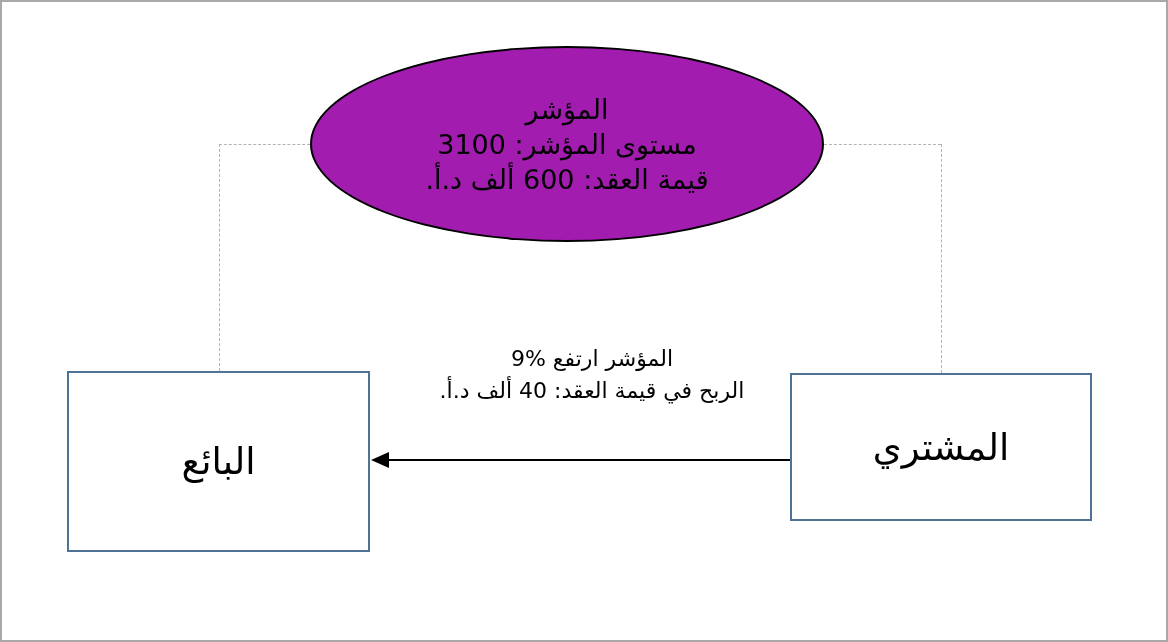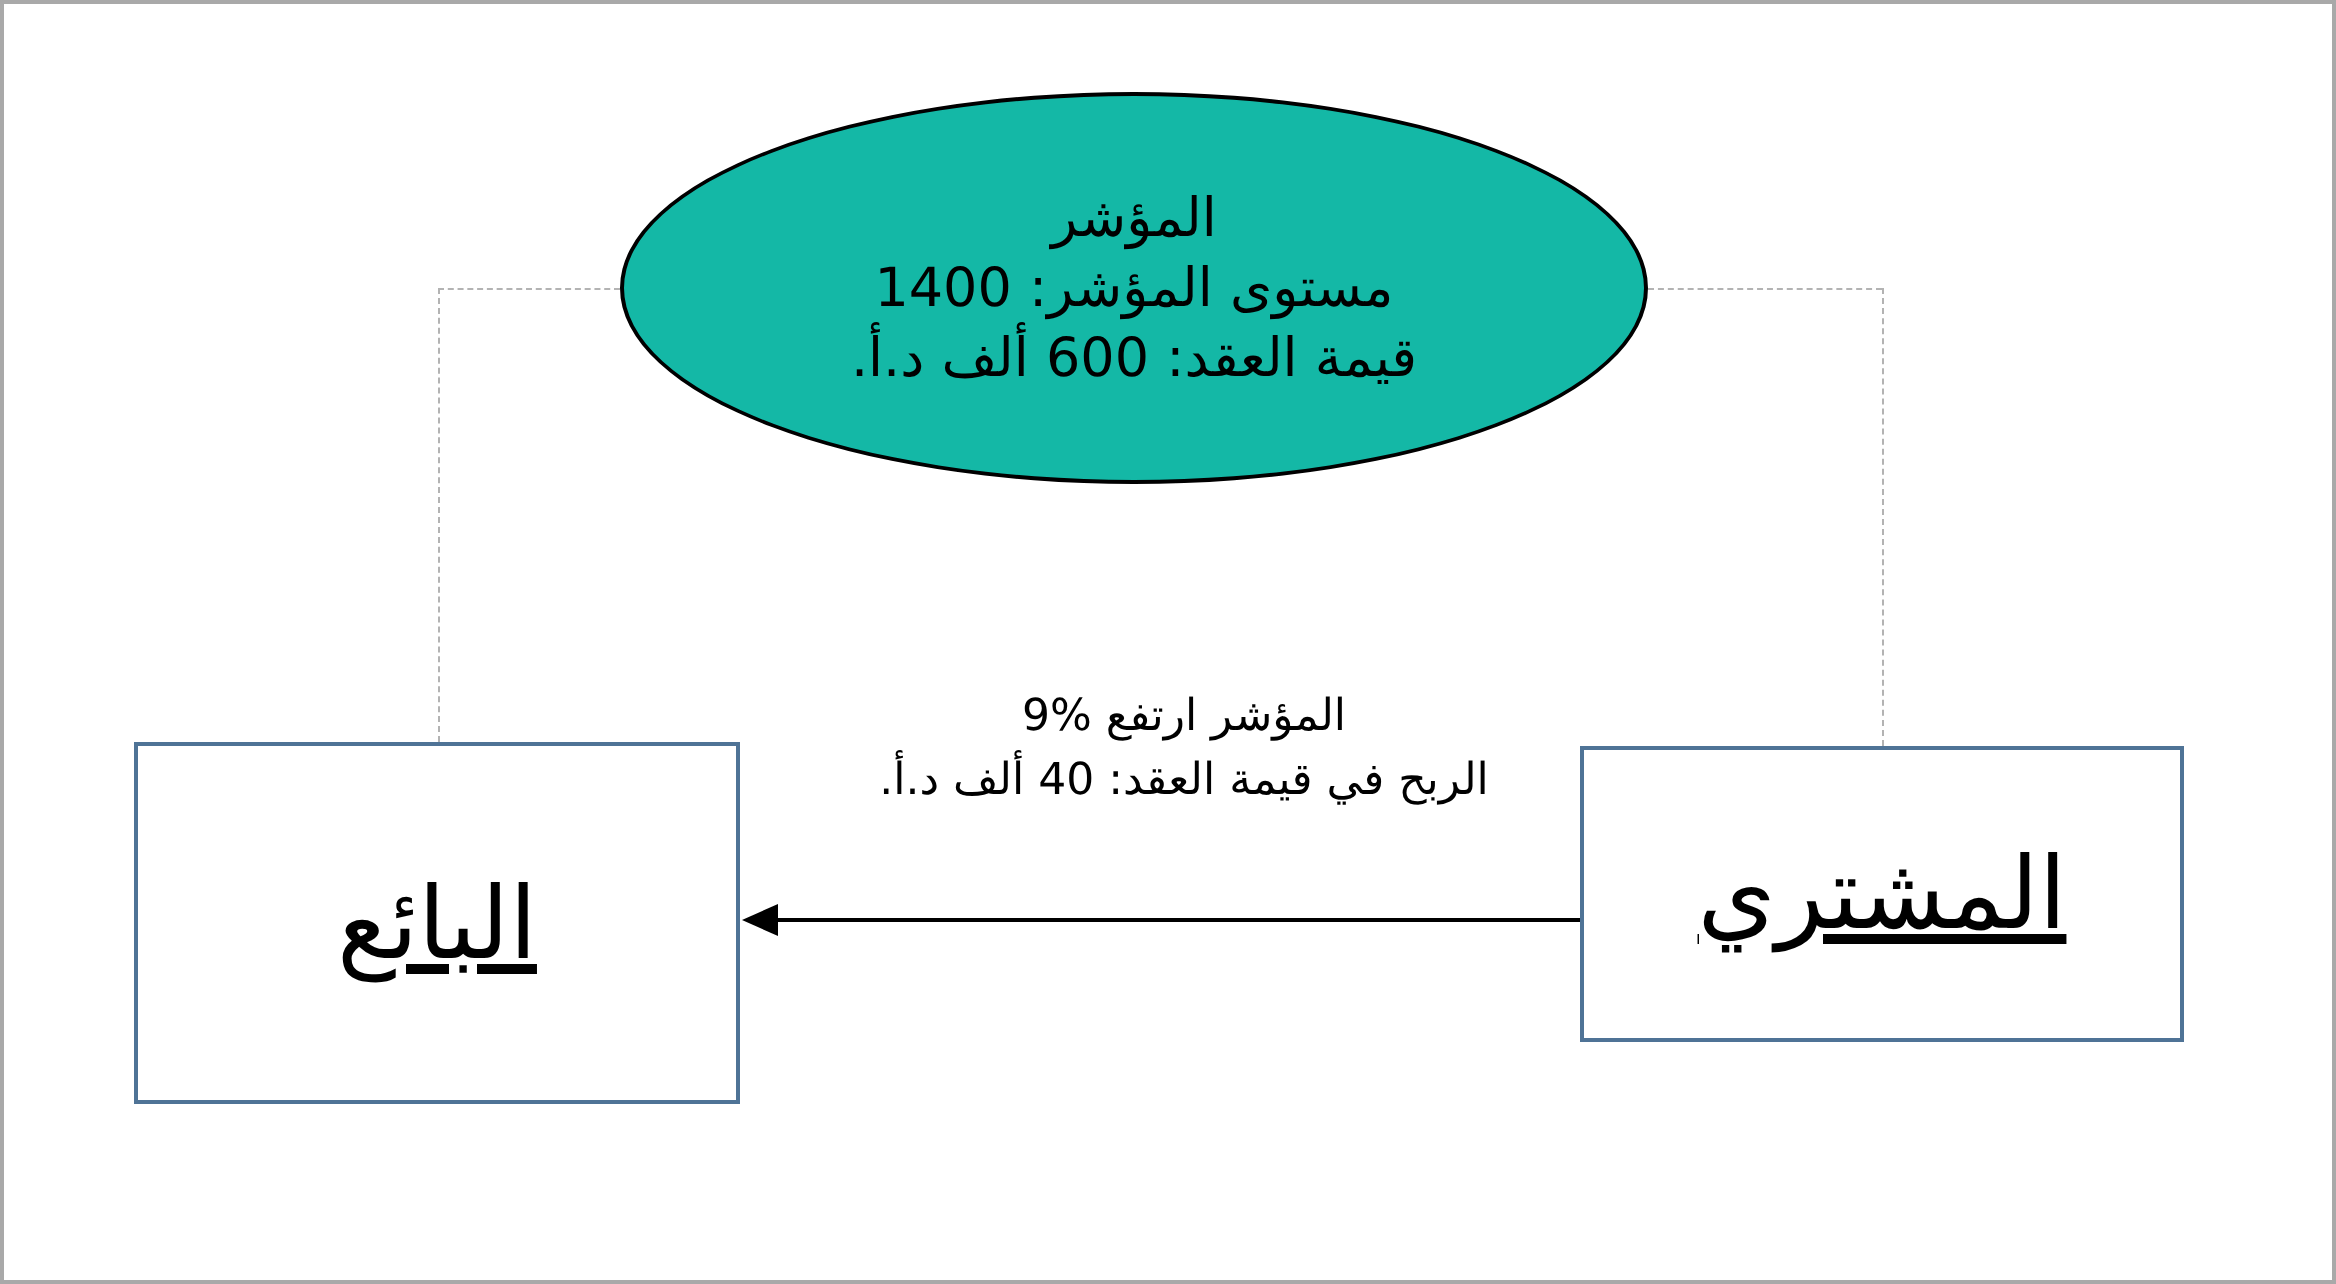--- a/index.html
+++ b/index.html
@@ -24,21 +24,21 @@
     left: 308px;
     top: 44px;
     width: 514px;
     height: 196px;
     box-sizing: border-box;
     border: 2px solid #000000;
     border-radius: 50%;
     display: flex;
     align-items: center;
     justify-content: center;
-    background: #14b8a6;
+    background: #a21caf;
   }
   .ellipse-text {
     direction: rtl;
     text-align: center;
     font-size: 27px;
     line-height: 35px;
     white-space: nowrap;
   }
   
   .dash-h {
@@ -62,24 +62,23 @@
     border: 2px solid #4f7396;
     background: #ffffff;
     display: flex;
     align-items: center;
     justify-content: center;
   }
   .seller-box { left: 65px;  top: 369px; width: 303px; height: 181px; }
   .buyer-box  { left: 788px; top: 371px; width: 302px; height: 148px; }
   .node-label {
     direction: rtl;
-    font-size: 50px;
+    font-size: 37px;
     line-height: 1;
     white-space: nowrap;
-    text-decoration: underline;
   }
   
   .arrow-line {
     position: absolute;
     left: 386px;
     top: 457px;
     width: 402px;
     height: 0;
     border-top: 2px solid #000000;
   }
@@ -107,21 +106,21 @@
   }
 </style>
 </head>
 <body>
 
 <div class="canvas">
 
   <div class="ellipse">
     <div class="ellipse-text">
       <div>المؤشر</div>
-      <div>مستوى المؤشر: 1400</div>
+      <div>مستوى المؤشر: 3100</div>
       <div>قيمة العقد: 600 ألف د.أ.</div>
     </div>
   </div>
 
   <div class="dash-h dash-left-h"></div>
   <div class="dash-v dash-left-v"></div>
   <div class="dash-h dash-right-h"></div>
   <div class="dash-v dash-right-v"></div>
 
   <div class="arrow-label">

